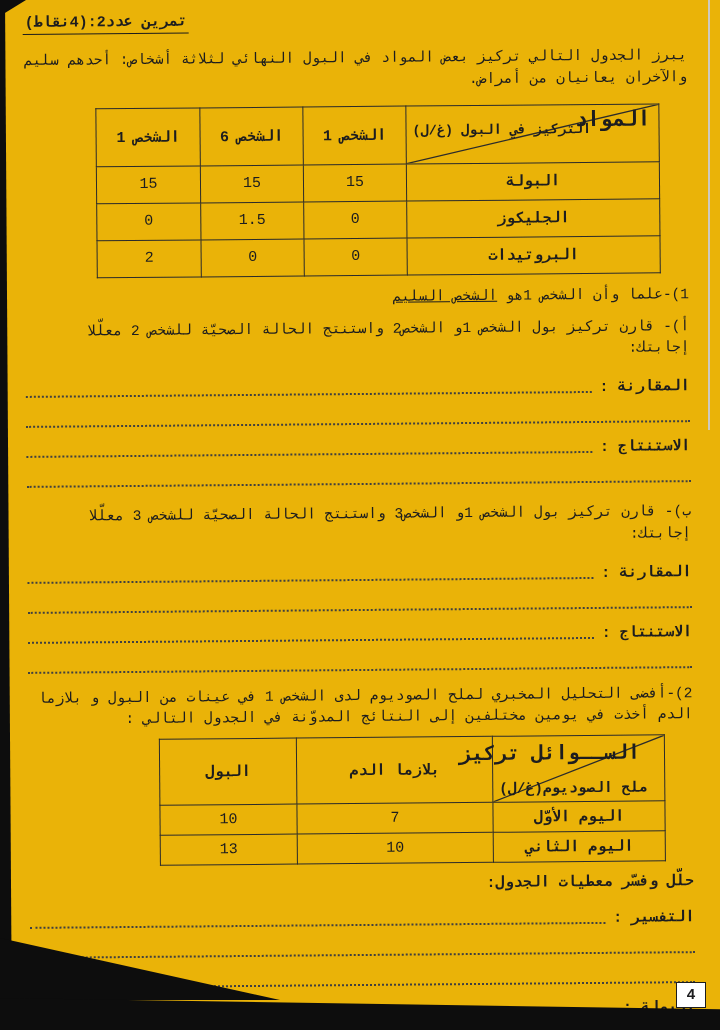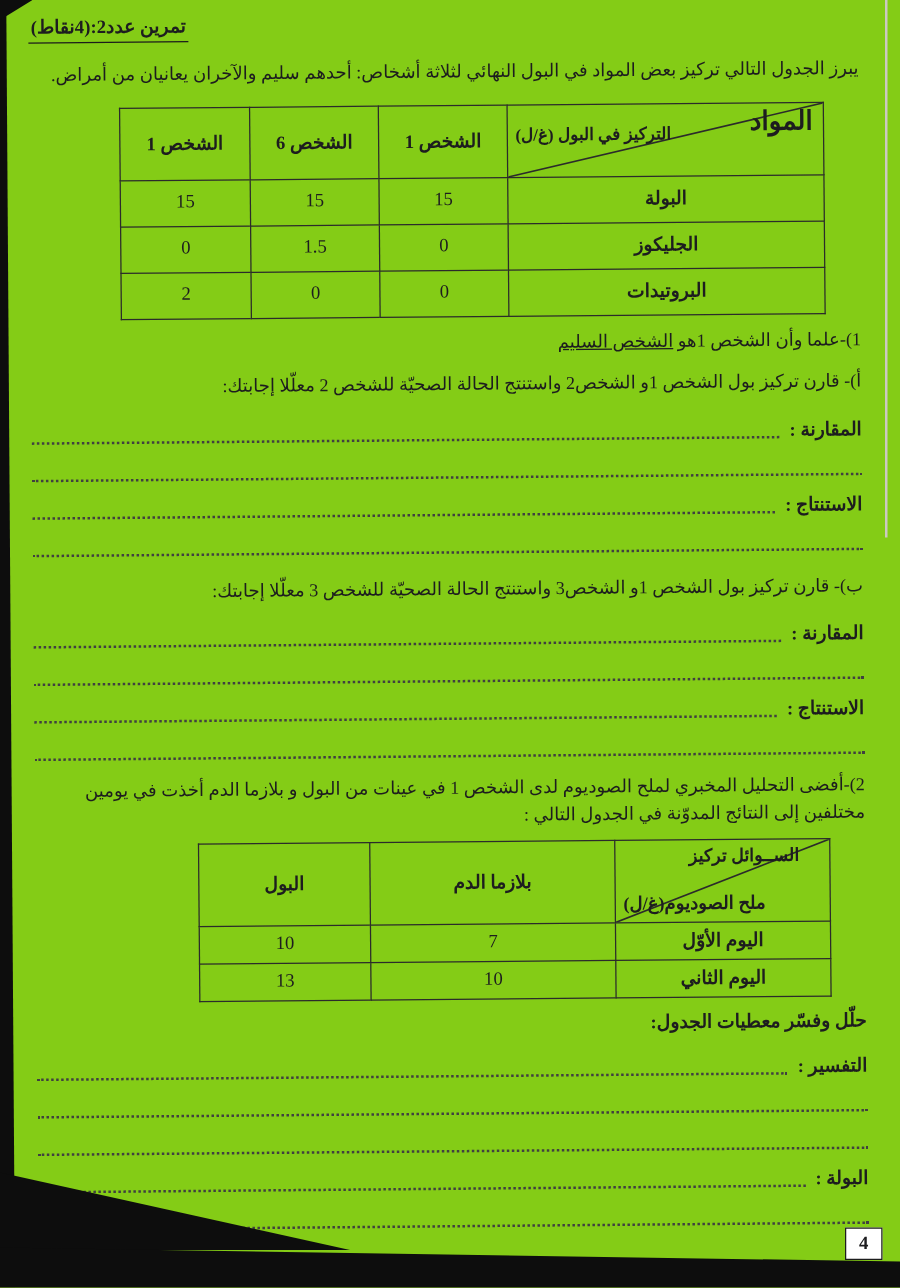--- a/index.html
+++ b/index.html
@@ -1,20 +1,20 @@
 <!DOCTYPE html>
 <html lang="ar"><head>
 <meta charset="utf-8">
 <style>
   * { box-sizing: border-box; }
   html,body { margin:0; padding:0; background:#2a2a2a; }
   #canvas {
     position:relative; width:720px; height:1030px; overflow:hidden;
-    background:#84cc16; color:#1d1d1f;
-    font-family:Liberation Serif, serif;
+    background:#eab308; color:#1d1d1f;
+    font-family:Liberation Mono, monospace;
   }
   .sheet {
     position:absolute; inset:0; padding:10px 30px 0 26px;
     direction:rtl; transform:rotate(-0.5deg); transform-origin:50% 40%;
   }
   .title-row { text-align:left; }
   .title {
     display:inline-block; font-size:15px; font-weight:700;
     border-bottom:1.8px solid #1c1c1c; padding:0 2px 2px 2px;
   }
@@ -29,21 +29,21 @@
   table.t2 { width:505px; margin:8px 28px 0 auto; }
   tr.t1-head { height:58px; }
   tr.t1-row { height:37px; }
   tr.t2-head { height:66px; }
   tr.t2-row { height:30px; }
 
   th.corner { position:relative; padding:0; }
   th.corner svg { position:absolute; inset:0; width:100%; height:100%; }
   .c1-top  { position:absolute; top:2px;  right:8px;  font-weight:700; font-size:21px; }
   .c1-left { position:absolute; top:15px; left:6px;   font-weight:700; font-size:13.5px; white-space:nowrap; }
-  .c2-top  { position:absolute; top:4px;  right:24px; font-weight:600; font-size:14px; white-space:nowrap; }
+  .c2-top  { position:absolute; top:4px;  right:24px; font-weight:600; font-size:20px; white-space:nowrap; }
   .c2-bot  { position:absolute; bottom:5px; left:6px; font-weight:700; font-size:14.5px; white-space:nowrap; }
 
   .q-line { margin:14px 0 0; font-size:14.5px; line-height:1.5; }
   .q-num  { margin:12px 0 0; font-size:14.5px; }
   .u { text-decoration:underline;margin-top:36px; }
 
   .ans-block { margin-top:8px; }
   .ans-row { display:flex; align-items:flex-end; height:30px; font-size:15px; }
   .ans-label { font-weight:700; white-space:nowrap; padding-left:8px; padding-bottom:2px; }
   .ans-fill { flex:1; border-bottom:2px dotted #404040; margin-bottom:5px; }

